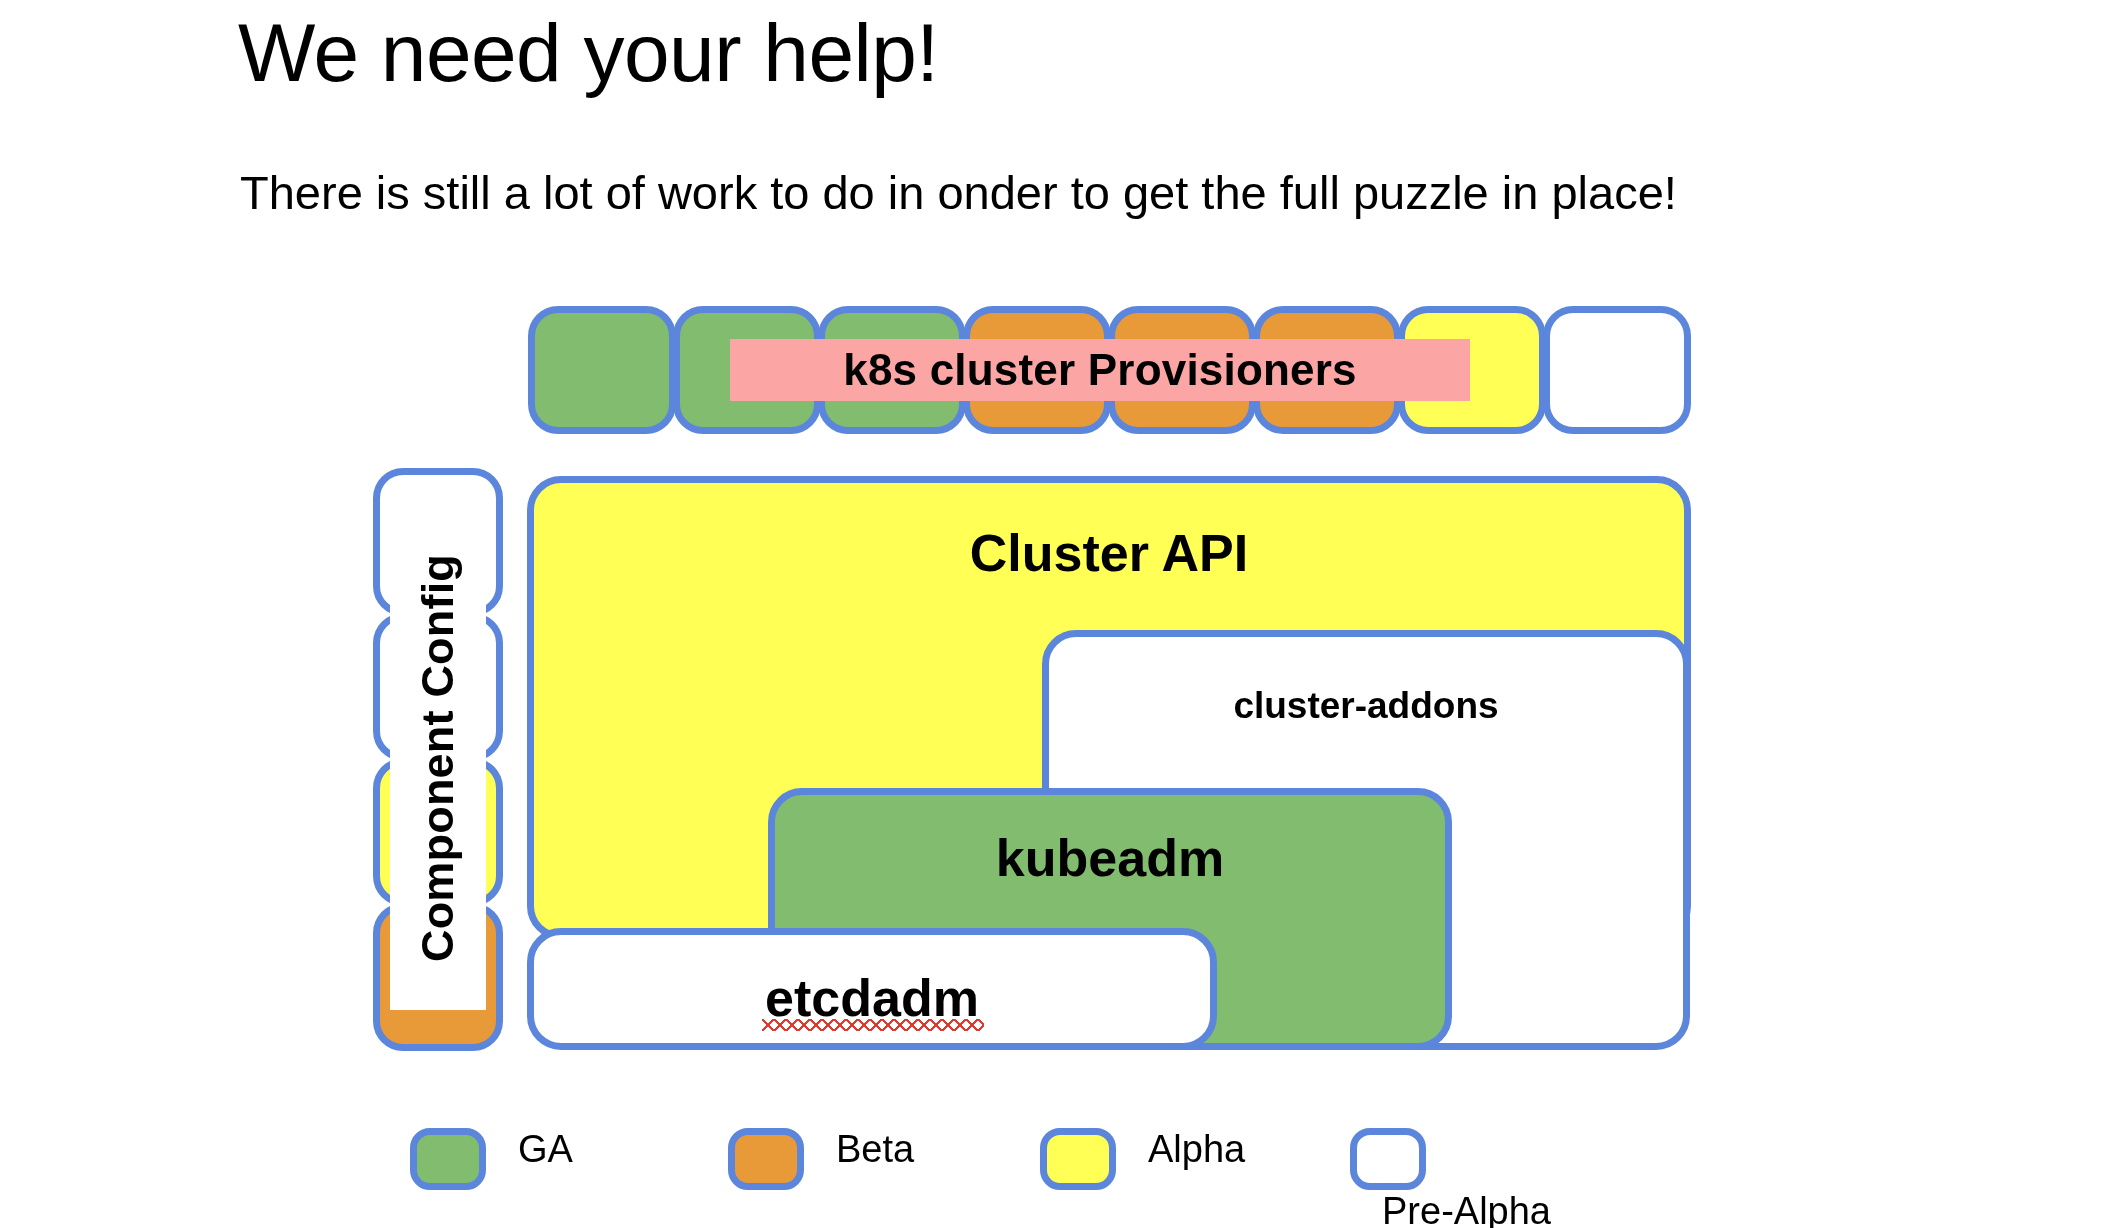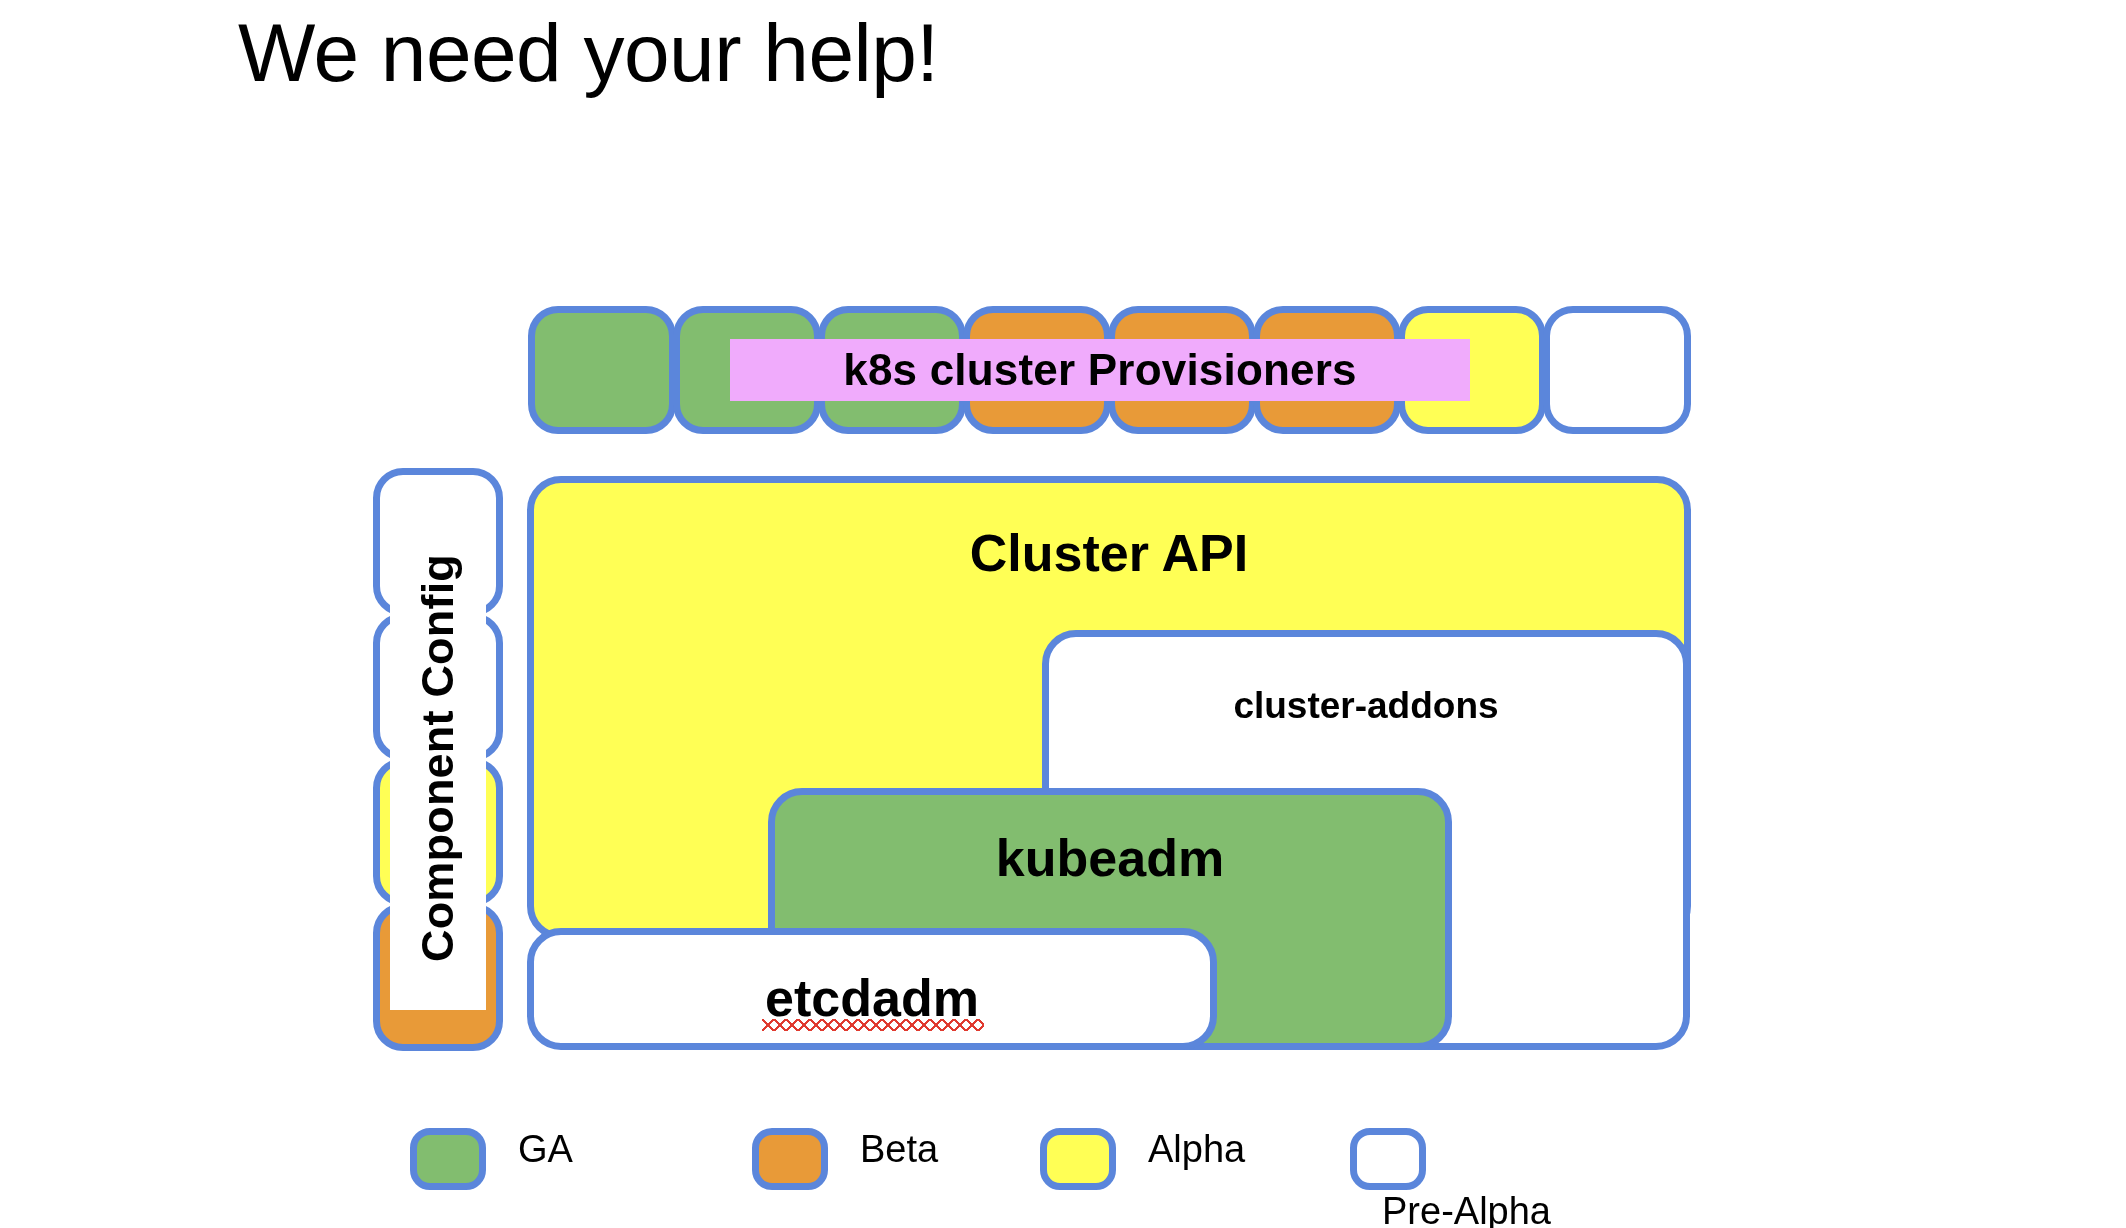--- a/index.html
+++ b/index.html
@@ -70,21 +70,21 @@
     top: 0;
     height: 128px;
     border-radius: 30px;
   }
   .prov-label {
     position: absolute;
     left: 730px;
     top: 339px;
     width: 740px;
     height: 62px;
-    background: #f0abfc;
+    background: #fca5a5;
     display: flex;
     align-items: center;
     justify-content: center;
     font-size: 44px;
     font-weight: bold;
     letter-spacing: 0.2px;
     color: #000;
     z-index: 40;
     white-space: nowrap;
   }
@@ -170,20 +170,21 @@
     color: #000;
   }
 </style>
 </head>
 <body>
 
 <div class="slide">
 
   <div class="slide-title">We need your help!</div>
 
+  <div class="slide-subtitle">There is still a lot of work to do in onder to get the full puzzle in place!</div>
 
   <div class="provisioner-row">
     <div class="tile ga" style="left:0px;   width:148px;"></div>
     <div class="tile ga" style="left:145px; width:148px;"></div>
     <div class="tile ga" style="left:290px; width:148px;"></div>
     <div class="tile beta" style="left:435px; width:148px;"></div>
     <div class="tile beta" style="left:580px; width:148px;"></div>
     <div class="tile beta" style="left:725px; width:148px;"></div>
     <div class="tile alpha" style="left:870px; width:148px;"></div>
     <div class="tile prealpha" style="left:1015px;width:148px;"></div>
@@ -219,21 +220,21 @@
 
   </div>
 
   <div class="legend">
 
     <div class="legend-item" style="left:410px; top:0px;">
       <div class="legend-swatch ga"></div>
       <div class="legend-text">GA</div>
     </div>
 
-    <div class="legend-item" style="left:752px; top:0px;">
+    <div class="legend-item" style="left:728px; top:0px;">
       <div class="legend-swatch beta"></div>
       <div class="legend-text">Beta</div>
     </div>
 
     <div class="legend-item" style="left:1040px; top:0px;">
       <div class="legend-swatch alpha"></div>
       <div class="legend-text">Alpha</div>
     </div>
 
     <div class="legend-item" style="left:1350px; top:0px;flex-direction:column;">

